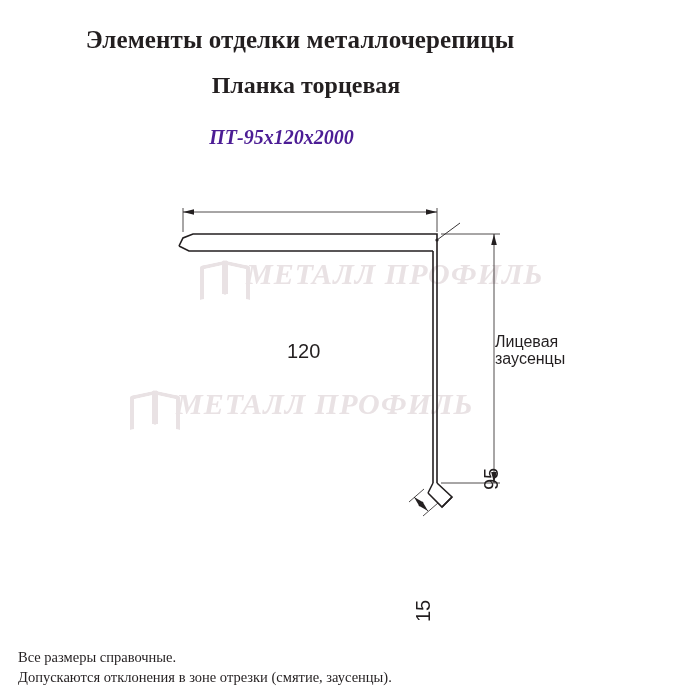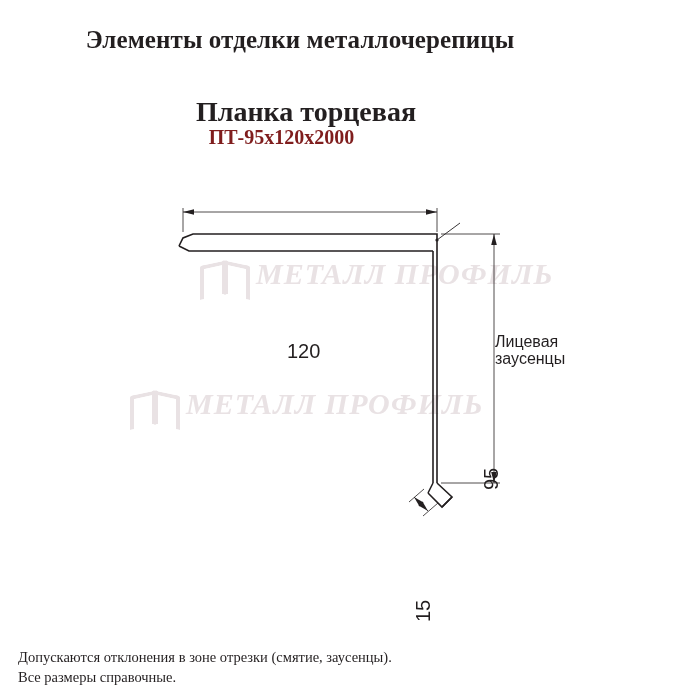--- a/index.html
+++ b/index.html
@@ -28,47 +28,47 @@
     width: 600px;
     text-align: center;
     font-family: "Liberation Serif", serif;
     font-weight: bold;
     font-size: 25px;
     letter-spacing: 0.1px;
     color: #231f20;
   }
   .title-sub {
     position: absolute;
-    top: 96px;
+    top: 72px;
     left: 0;
     width: 612px;
     text-align: center;
     font-family: "Liberation Serif", serif;
     font-weight: bold;
-    font-size: 28px;
+    font-size: 24px;
     color: #231f20;
   }
   .title-code {
     position: absolute;
     top: 126px;
     left: 0;
     width: 563px;
     text-align: center;
     font-family: "Liberation Serif", serif;
     font-weight: bold;
     font-size: 20px;
-    color: #7f1d1d;
+    color: #4c1d95;
+    font-style: italic;
   }
 
   
   .wm {
     position: absolute;
     display: flex;
     align-items: center;
-    gap: 10px;
     color: #e9e2e4;
     font-family: "Liberation Serif", serif;
     font-weight: bold;
     font-style: italic;
     font-size: 30px;
     letter-spacing: 1px;
     white-space: nowrap;
     user-select: none;
     justify-content: space-between;
   }
@@ -216,17 +216,17 @@
     <div class="dim-label" id="dim-95">95</div>
     <div class="dim-label" id="dim-15">15</div>
 
     <div class="leader-label" id="label-face">
       <div>Лицевая</div>
       <div>заусенцы</div>
     </div>
   </div>
 
   <div class="footnotes">
+    <div>Все размеры справочные.</div>
     <div>Допускаются отклонения в зоне отрезки (смятие, заусенцы).</div>
-    <div>Все размеры справочные.</div>
   </div>
 
 </div>
 
 </body></html>

